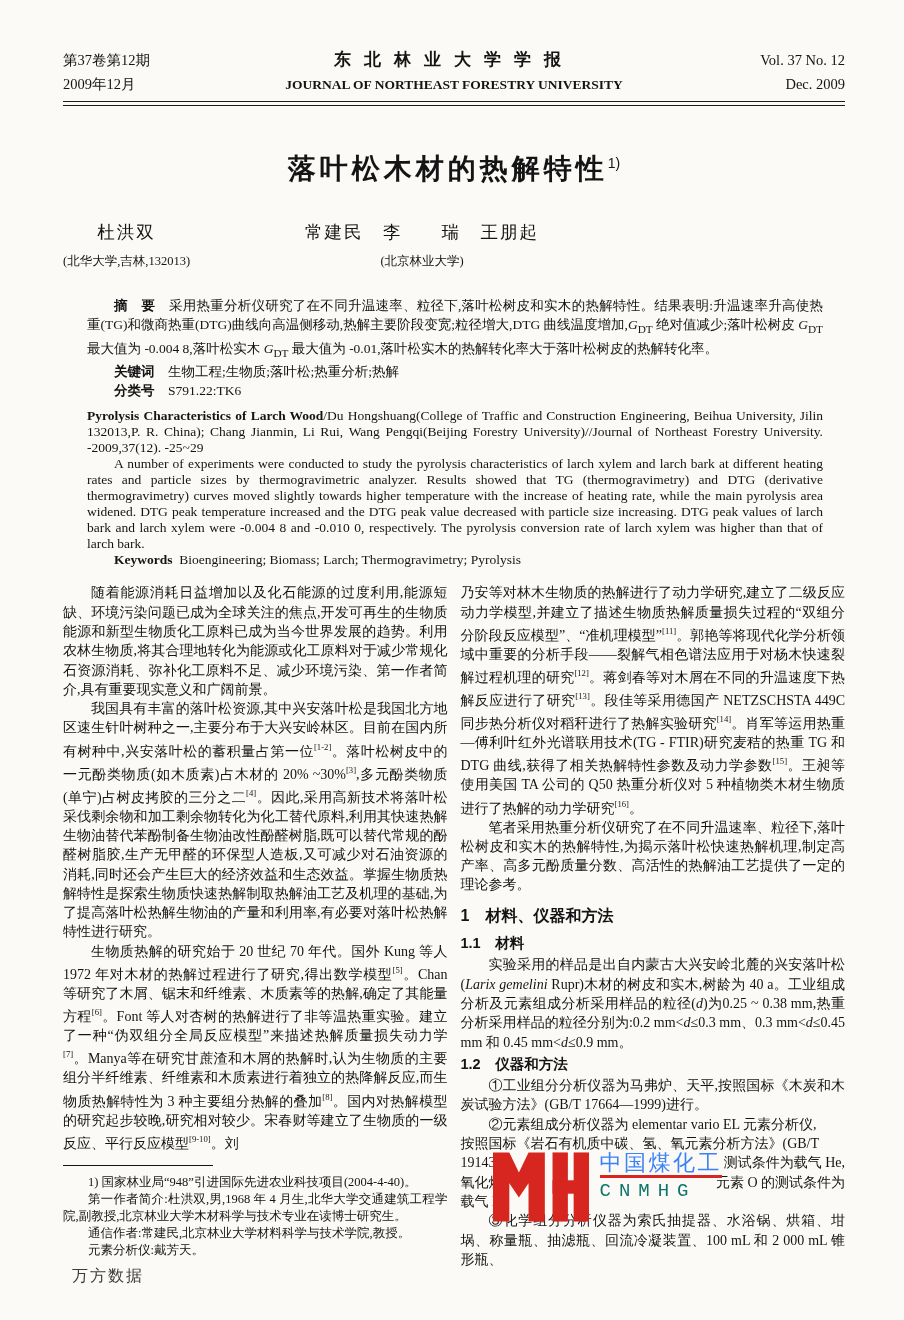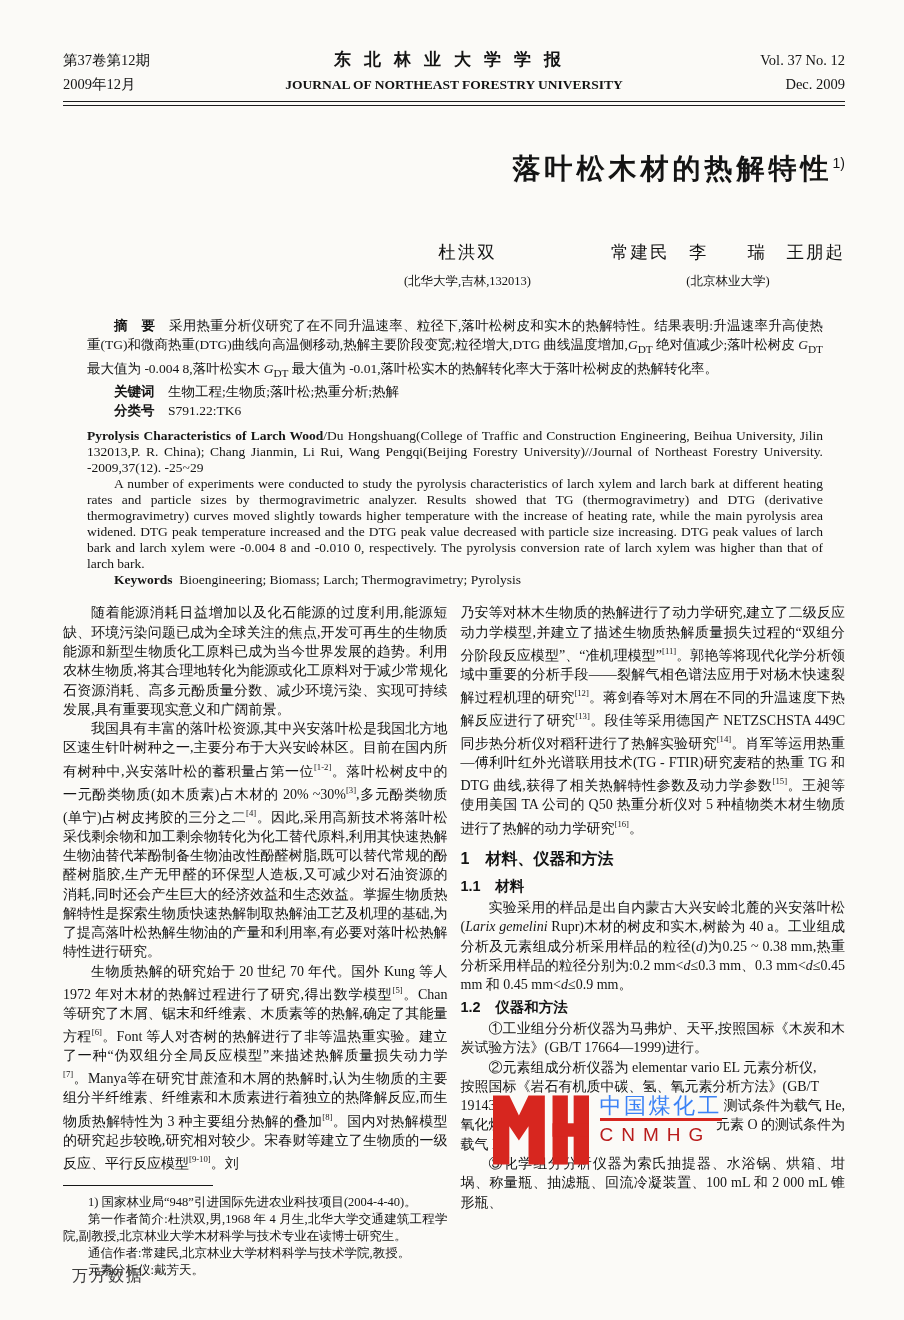--- a/index.html
+++ b/index.html
@@ -15,23 +15,23 @@
   
   .hdr{display:grid;grid-template-columns:185px 1fr 185px;row-gap:4px;align-items:baseline;}
   .hdr .l{font-size:14.5px;text-align:left;}
   .hdr .r{font-size:14.5px;text-align:right;}
   .hdr .c{text-align:center;}
   .journal-cn{font-size:17px;letter-spacing:13px;font-weight:bold;}
   .journal-en{font-size:13.5px;font-weight:bold;}
   .dbl-rule{margin-top:7px;height:3px;border-top:1.8px solid #1c1c1c;border-bottom:1.2px solid #1c1c1c;}
 
   
-  .title{margin:44px 0 12px;text-align:right;font-size:28px;font-weight:bold;letter-spacing:4px;font-family:"Liberation Sans","DejaVu Sans",sans-serif;}
+  .title{margin:44px 0 12px;text-align:center;font-size:28px;font-weight:bold;letter-spacing:4px;font-family:"Liberation Sans","DejaVu Sans",sans-serif;}
   .title sup{font-size:14px;font-weight:normal;letter-spacing:0;}
-  .authors{margin-top:52px;display:flex;justify-content:flex-end;gap:80px;}
+  .authors{margin-top:32px;display:flex;justify-content:flex-start;gap:115px;}
   .agroup{text-align:center;}
   .aname{font-size:17.5px;letter-spacing:2px;}
   .aaff{margin-top:9px;font-size:12.5px;}
 
   
   .absblock{margin:26px 22px 0 24px;font-size:13.5px;line-height:19px;text-align:justify;}
   .absblock p{margin:0;}
   .ind{text-indent:2em;}
   b.lab{font-family:"Liberation Sans","DejaVu Sans",sans-serif;}
 
@@ -55,21 +55,21 @@
 
   
   .pwrap{position:relative;}
   .prow{display:flex;}
   .prow .rt{margin-left:auto;}
 
   .wm{position:absolute;left:32px;top:37px;display:flex;gap:11px;align-items:flex-start;background:transparent;}
   .wm-txt{padding-top:1px;}
   .wm-cn{font-size:22px;color:#3b82f6;letter-spacing:2.5px;font-family:"Liberation Sans","DejaVu Sans",sans-serif;white-space:nowrap;}
   .wm-line{height:3px;background:#d7261f;margin:3px 0 4px;}
-  .wm-en{font-size:19px;color:#b91c1c;letter-spacing:8px;font-family:Liberation Sans, sans-serif;}
+  .wm-en{font-size:19px;color:#0f766e;letter-spacing:8px;font-family:Liberation Mono, monospace;}
 
   .wanfang{position:absolute;left:72px;top:1266px;font-size:16px;color:#3c3c3c;letter-spacing:2px;font-family:"Liberation Sans","DejaVu Sans",sans-serif;}
 </style>
 </head>
 <body>
 
 <div class="page">
 
   <div class="hdr">
     <div class="l">第37卷第12期</div>
@@ -102,34 +102,35 @@
 
   <div class="enblock">
     <p><b>Pyrolysis Characteristics of Larch Wood</b><span>/Du Hongshuang(College of Traffic and Construction Engineering, Beihua University, Jilin 132013,P. R. China); Chang Jianmin, Li Rui, Wang Pengqi(Beijing Forestry University)//Journal of Northeast Forestry University. -2009,37(12). -25~29</span></p>
     <p class="ind">A number of experiments were conducted to study the pyrolysis characteristics of larch xylem and larch bark at different heating rates and particle sizes by thermogravimetric analyzer. Results showed that TG (thermogravimetry) and DTG (derivative thermogravimetry) curves moved slightly towards higher temperature with the increase of heating rate, while the main pyrolysis area widened. DTG peak temperature increased and the DTG peak value decreased with particle size increasing. DTG peak values of larch bark and larch xylem were -0.004 8 and -0.010 0, respectively. The pyrolysis conversion rate of larch xylem was higher than that of larch bark.</p>
     <p class="ind"><b>Keywords</b>&nbsp;&nbsp;<span>Bioengineering; Biomass; Larch; Thermogravimetry; Pyrolysis</span></p>
   </div>
 
   <div class="columns">
 
     <div class="col">
-      <p>随着能源消耗日益增加以及化石能源的过度利用,能源短缺、环境污染问题已成为全球关注的焦点,开发可再生的生物质能源和新型生物质化工原料已成为当今世界发展的趋势。利用农林生物质,将其合理地转化为能源或化工原料对于减少常规化石资源消耗、高多元酚质量分数、减少环境污染、实现可持续发展,具有重要现实意义和广阔前景。</p>
+      <p>随着能源消耗日益增加以及化石能源的过度利用,能源短缺、环境污染问题已成为全球关注的焦点,开发可再生的生物质能源和新型生物质化工原料已成为当今世界发展的趋势。利用农林生物质,将其合理地转化为能源或化工原料对于减少常规化石资源消耗、弥补化工原料不足、减少环境污染、第一作者简介,具有重要现实意义和广阔前景。</p>
       <p>我国具有丰富的落叶松资源,其中兴安落叶松是我国北方地区速生针叶树种之一,主要分布于大兴安岭林区。目前在国内所有树种中,兴安落叶松的蓄积量占第一位<sup>[1-2]</sup>。落叶松树皮中的一元酚类物质(如木质素)占木材的 20% ~30%<sup>[3]</sup>,多元酚类物质(单宁)占树皮拷胶的三分之二<sup>[4]</sup>。因此,采用高新技术将落叶松采伐剩余物和加工剩余物转化为化工替代原料,利用其快速热解生物油替代苯酚制备生物油改性酚醛树脂,既可以替代常规的酚醛树脂胶,生产无甲醛的环保型人造板,又可减少对石油资源的消耗,同时还会产生巨大的经济效益和生态效益。掌握生物质热解特性是探索生物质快速热解制取热解油工艺及机理的基础,为了提高落叶松热解生物油的产量和利用率,有必要对落叶松热解特性进行研究。</p>
       <p>生物质热解的研究始于 20 世纪 70 年代。国外 Kung 等人 1972 年对木材的热解过程进行了研究,得出数学模型<sup>[5]</sup>。Chan 等研究了木屑、锯末和纤维素、木质素等的热解,确定了其能量方程<sup>[6]</sup>。Font 等人对杏树的热解进行了非等温热重实验。建立了一种“伪双组分全局反应模型”来描述热解质量损失动力学<sup>[7]</sup>。Manya等在研究甘蔗渣和木屑的热解时,认为生物质的主要组分半纤维素、纤维素和木质素进行着独立的热降解反应,而生物质热解特性为 3 种主要组分热解的叠加<sup>[8]</sup>。国内对热解模型的研究起步较晚,研究相对较少。宋春财等建立了生物质的一级反应、平行反应模型<sup>[9-10]</sup>。刘</p>
       <div class="fn">
         <div class="fn-rule"></div>
         <p>1) 国家林业局“948”引进国际先进农业科技项目(2004-4-40)。</p>
         <p>第一作者简介:杜洪双,男,1968 年 4 月生,北华大学交通建筑工程学院,副教授,北京林业大学木材科学与技术专业在读博士研究生。</p>
         <p>通信作者:常建民,北京林业大学材料科学与技术学院,教授。</p>
         <p>元素分析仪:戴芳天。</p>
       </div>
     </div>
 
     <div class="col">
       <p class="noind">乃安等对林木生物质的热解进行了动力学研究,建立了二级反应动力学模型,并建立了描述生物质热解质量损失过程的“双组分分阶段反应模型”、“准机理模型”<sup>[11]</sup>。郭艳等将现代化学分析领域中重要的分析手段——裂解气相色谱法应用于对杨木快速裂解过程机理的研究<sup>[12]</sup>。蒋剑春等对木屑在不同的升温速度下热解反应进行了研究<sup>[13]</sup>。段佳等采用德国产 NETZSCHSTA 449C 同步热分析仪对稻秆进行了热解实验研究<sup>[14]</sup>。肖军等运用热重—傅利叶红外光谱联用技术(TG - FTIR)研究麦秸的热重 TG 和 DTG 曲线,获得了相关热解特性参数及动力学参数<sup>[15]</sup>。王昶等使用美国 TA 公司的 Q50 热重分析仪对 5 种植物类木材生物质进行了热解的动力学研究<sup>[16]</sup>。</p>
+      <p>笔者采用热重分析仪研究了在不同升温速率、粒径下,落叶松树皮和实木的热解特性,为揭示落叶松快速热解机理,制定高产率、高多元酚质量分数、高活性的热解油工艺提供了一定的理论参考。</p>
       <div class="sec-h1">1　材料、仪器和方法</div>
       <div class="sec-h2">1.1　材料</div>
       <p>实验采用的样品是出自内蒙古大兴安岭北麓的兴安落叶松(<i>Larix gemelini</i> Rupr)木材的树皮和实木,树龄为 40 a。工业组成分析及元素组成分析采用样品的粒径(<i>d</i>)为0.25 ~ 0.38 mm,热重分析采用样品的粒径分别为:0.2 mm&lt;<i>d</i>≤0.3 mm、0.3 mm&lt;<i>d</i>≤0.45 mm 和 0.45 mm&lt;<i>d</i>≤0.9 mm。</p>
       <div class="sec-h2">1.2　仪器和方法</div>
       <p>①工业组分分析仪器为马弗炉、天平,按照国标《木炭和木炭试验方法》(GB/T 17664—1999)进行。</p>
 
       <div class="pwrap">
         <div class="ind" style="text-indent:2em;">②元素组成分析仪器为 elementar vario EL 元素分析仪,</div>
         <div>按照国标《岩石有机质中碳、氢、氧元素分析方法》(GB/T</div>
         <div class="prow">

